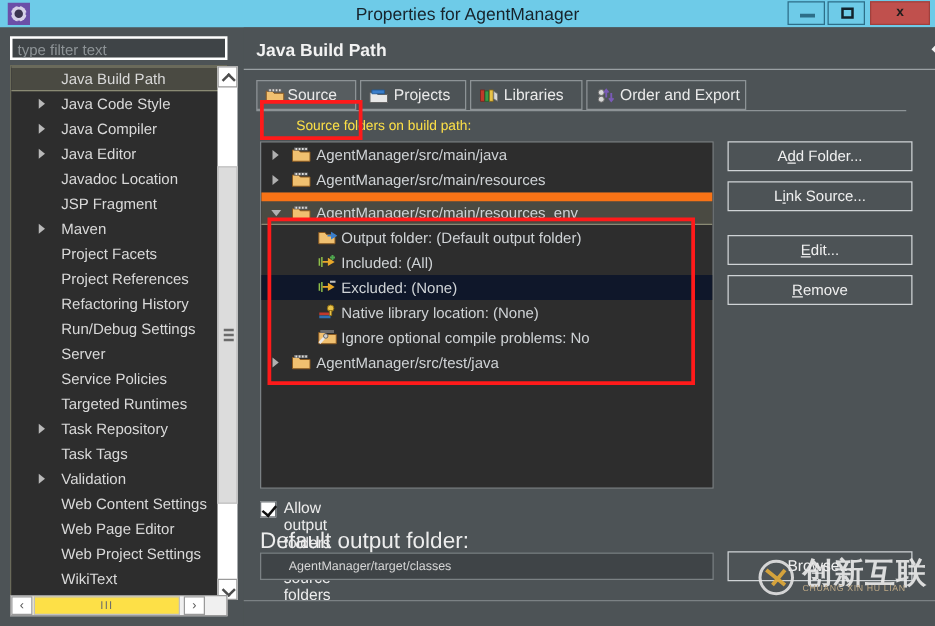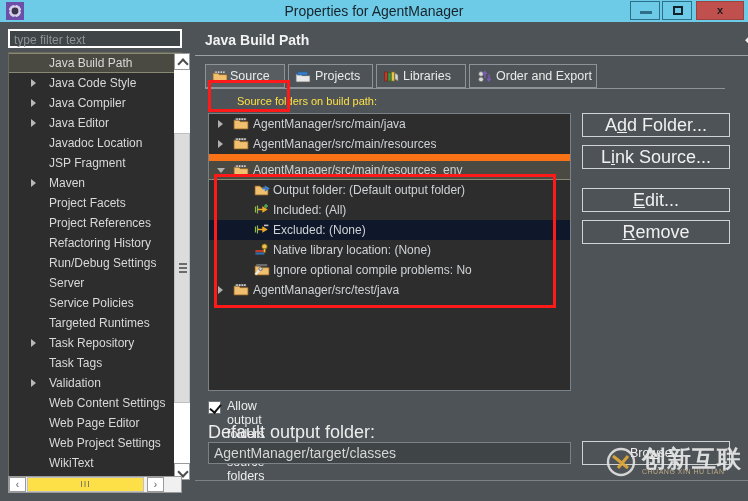--- a/index.html
+++ b/index.html
@@ -365,21 +365,21 @@
 
   
   .rbtn {
     position: absolute;
     left: 387px;
     width: 148px; height: 24px;
     background: #4d5356;
     border: 1px solid #cfd3d6;
     box-sizing: border-box;
     color: #f0f0f0;
-    font-size: 18px;
+    font-size: 12px;
     line-height: 22px;
     text-align: center;
   }
   .rbtn u { text-decoration: underline; }
 
   
   #chk-row {
     position: absolute;
     left: 13px; top: 377px;
     height: 18px;
@@ -413,23 +413,23 @@
     color: #ededed;
   }
   #out-field {
     position: absolute;
     left: 13px; top: 420px;
     width: 363px; height: 22px;
     background: #3f4447;
     border: 1px solid #7b8184;
     box-sizing: border-box;
     color: #d6d6d6;
-    font-size: 14px;
+    font-size: 10px;
     line-height: 20px;
-    padding-left: 5px;
+    padding-left: 22px;
     font-family: "Liberation Sans", sans-serif;
     outline: none;
   }
   #browse-btn {
     position: absolute;
     left: 387px; top: 419px;
     width: 148px; height: 24px;
     background: #4d5356;
     border: 1px solid #cfd3d6;
     box-sizing: border-box;

